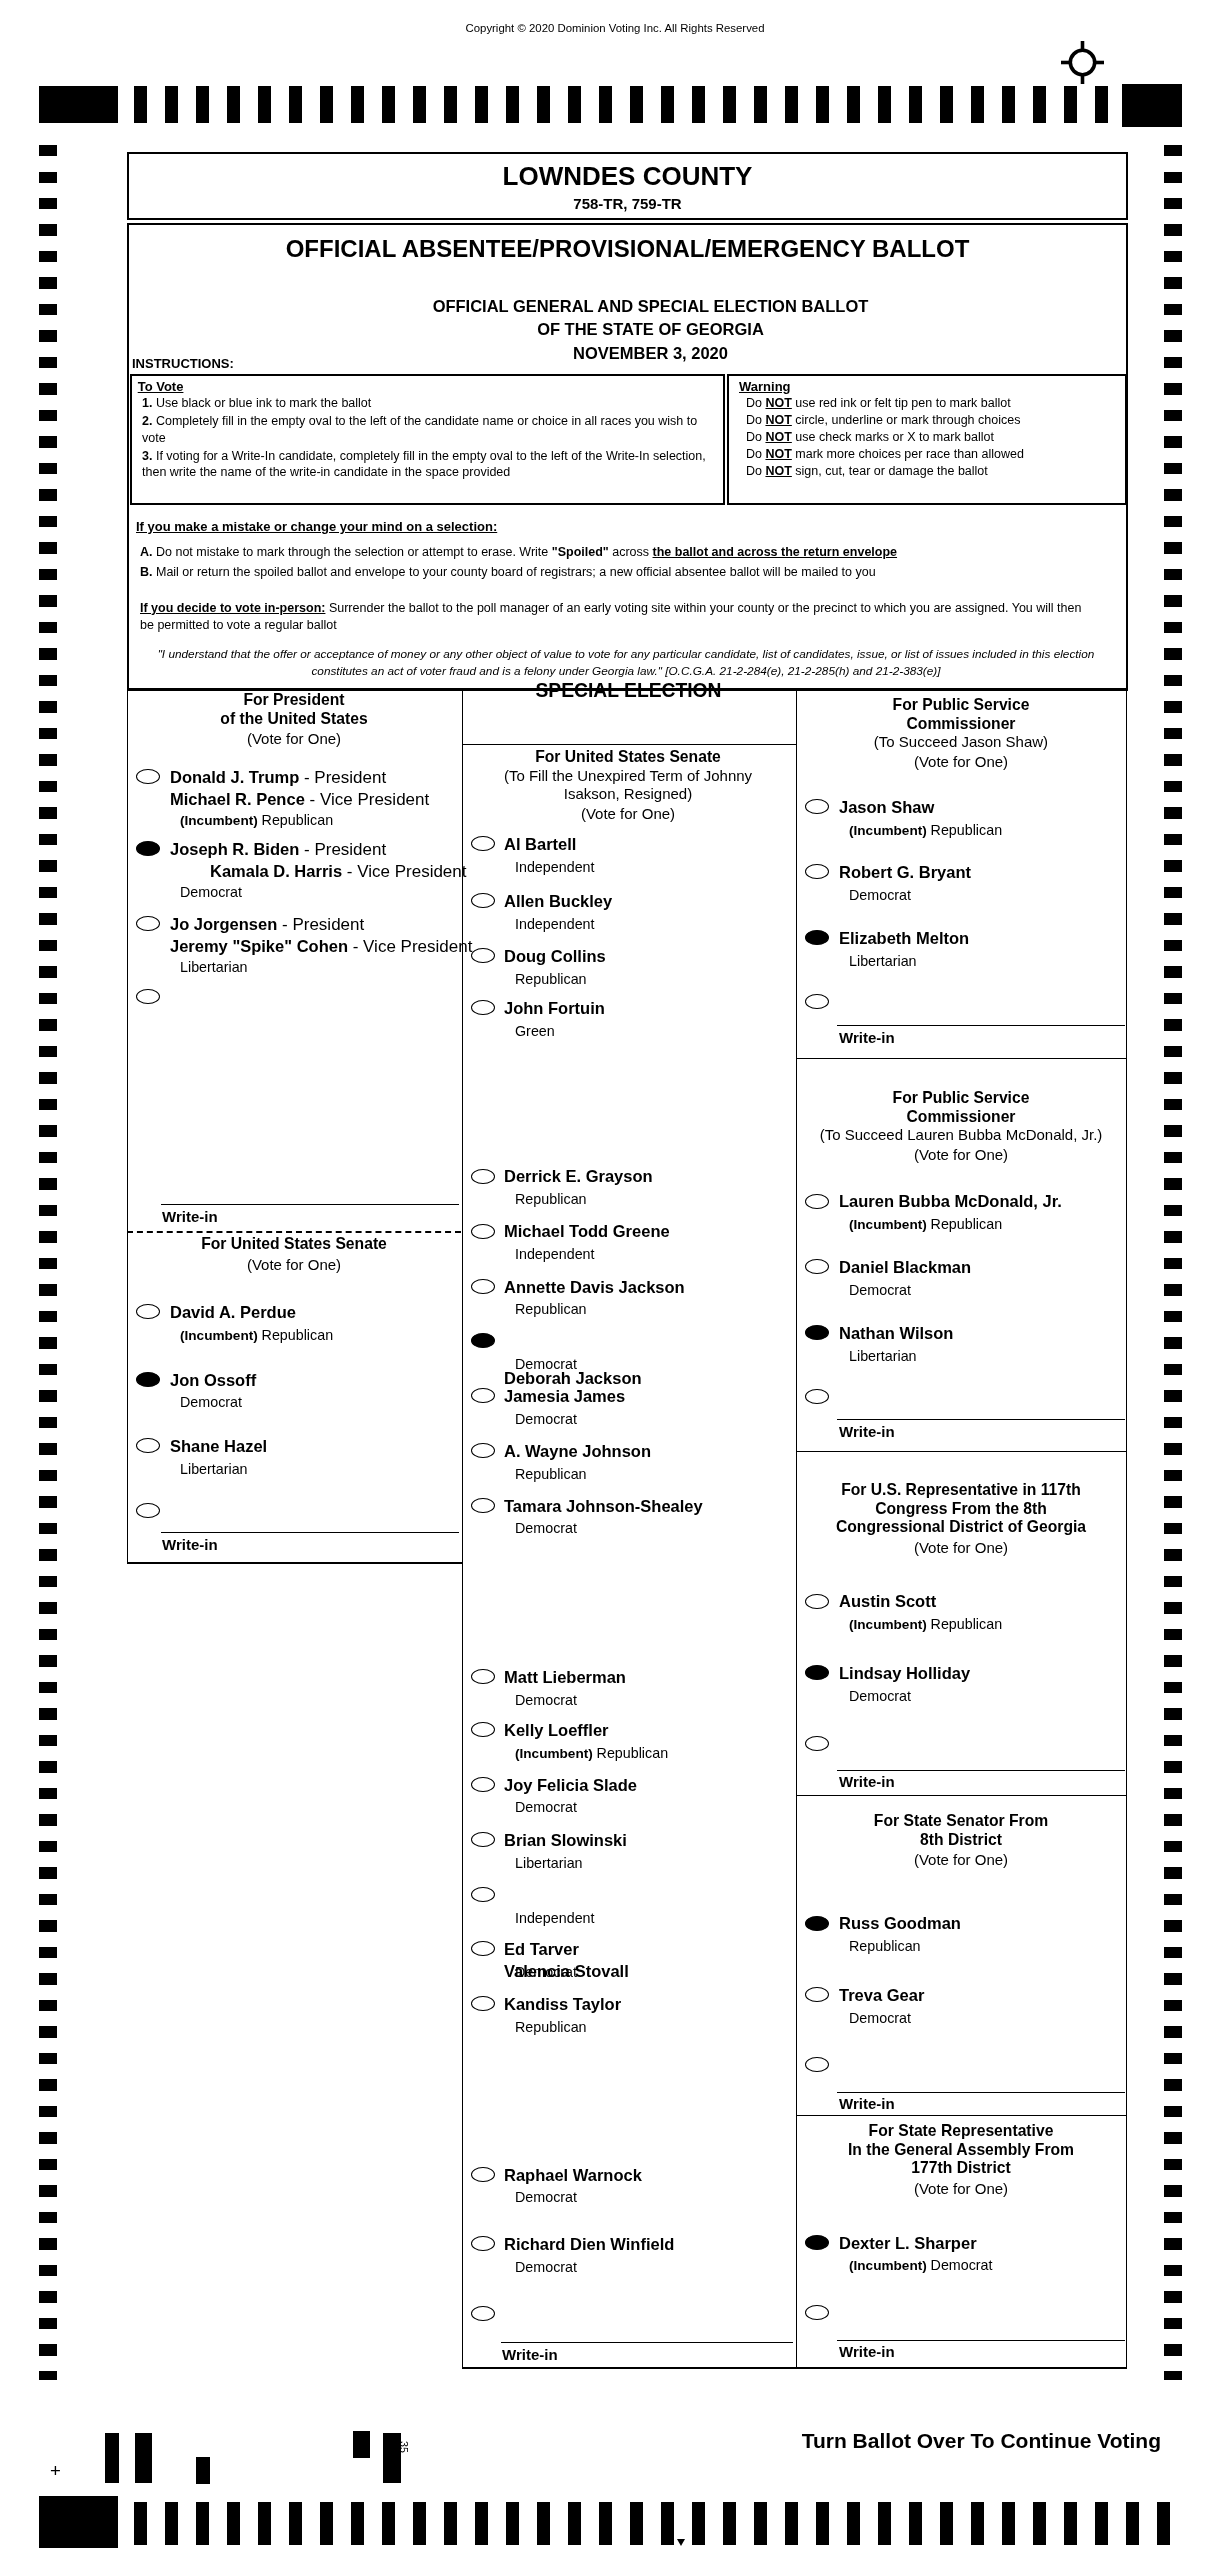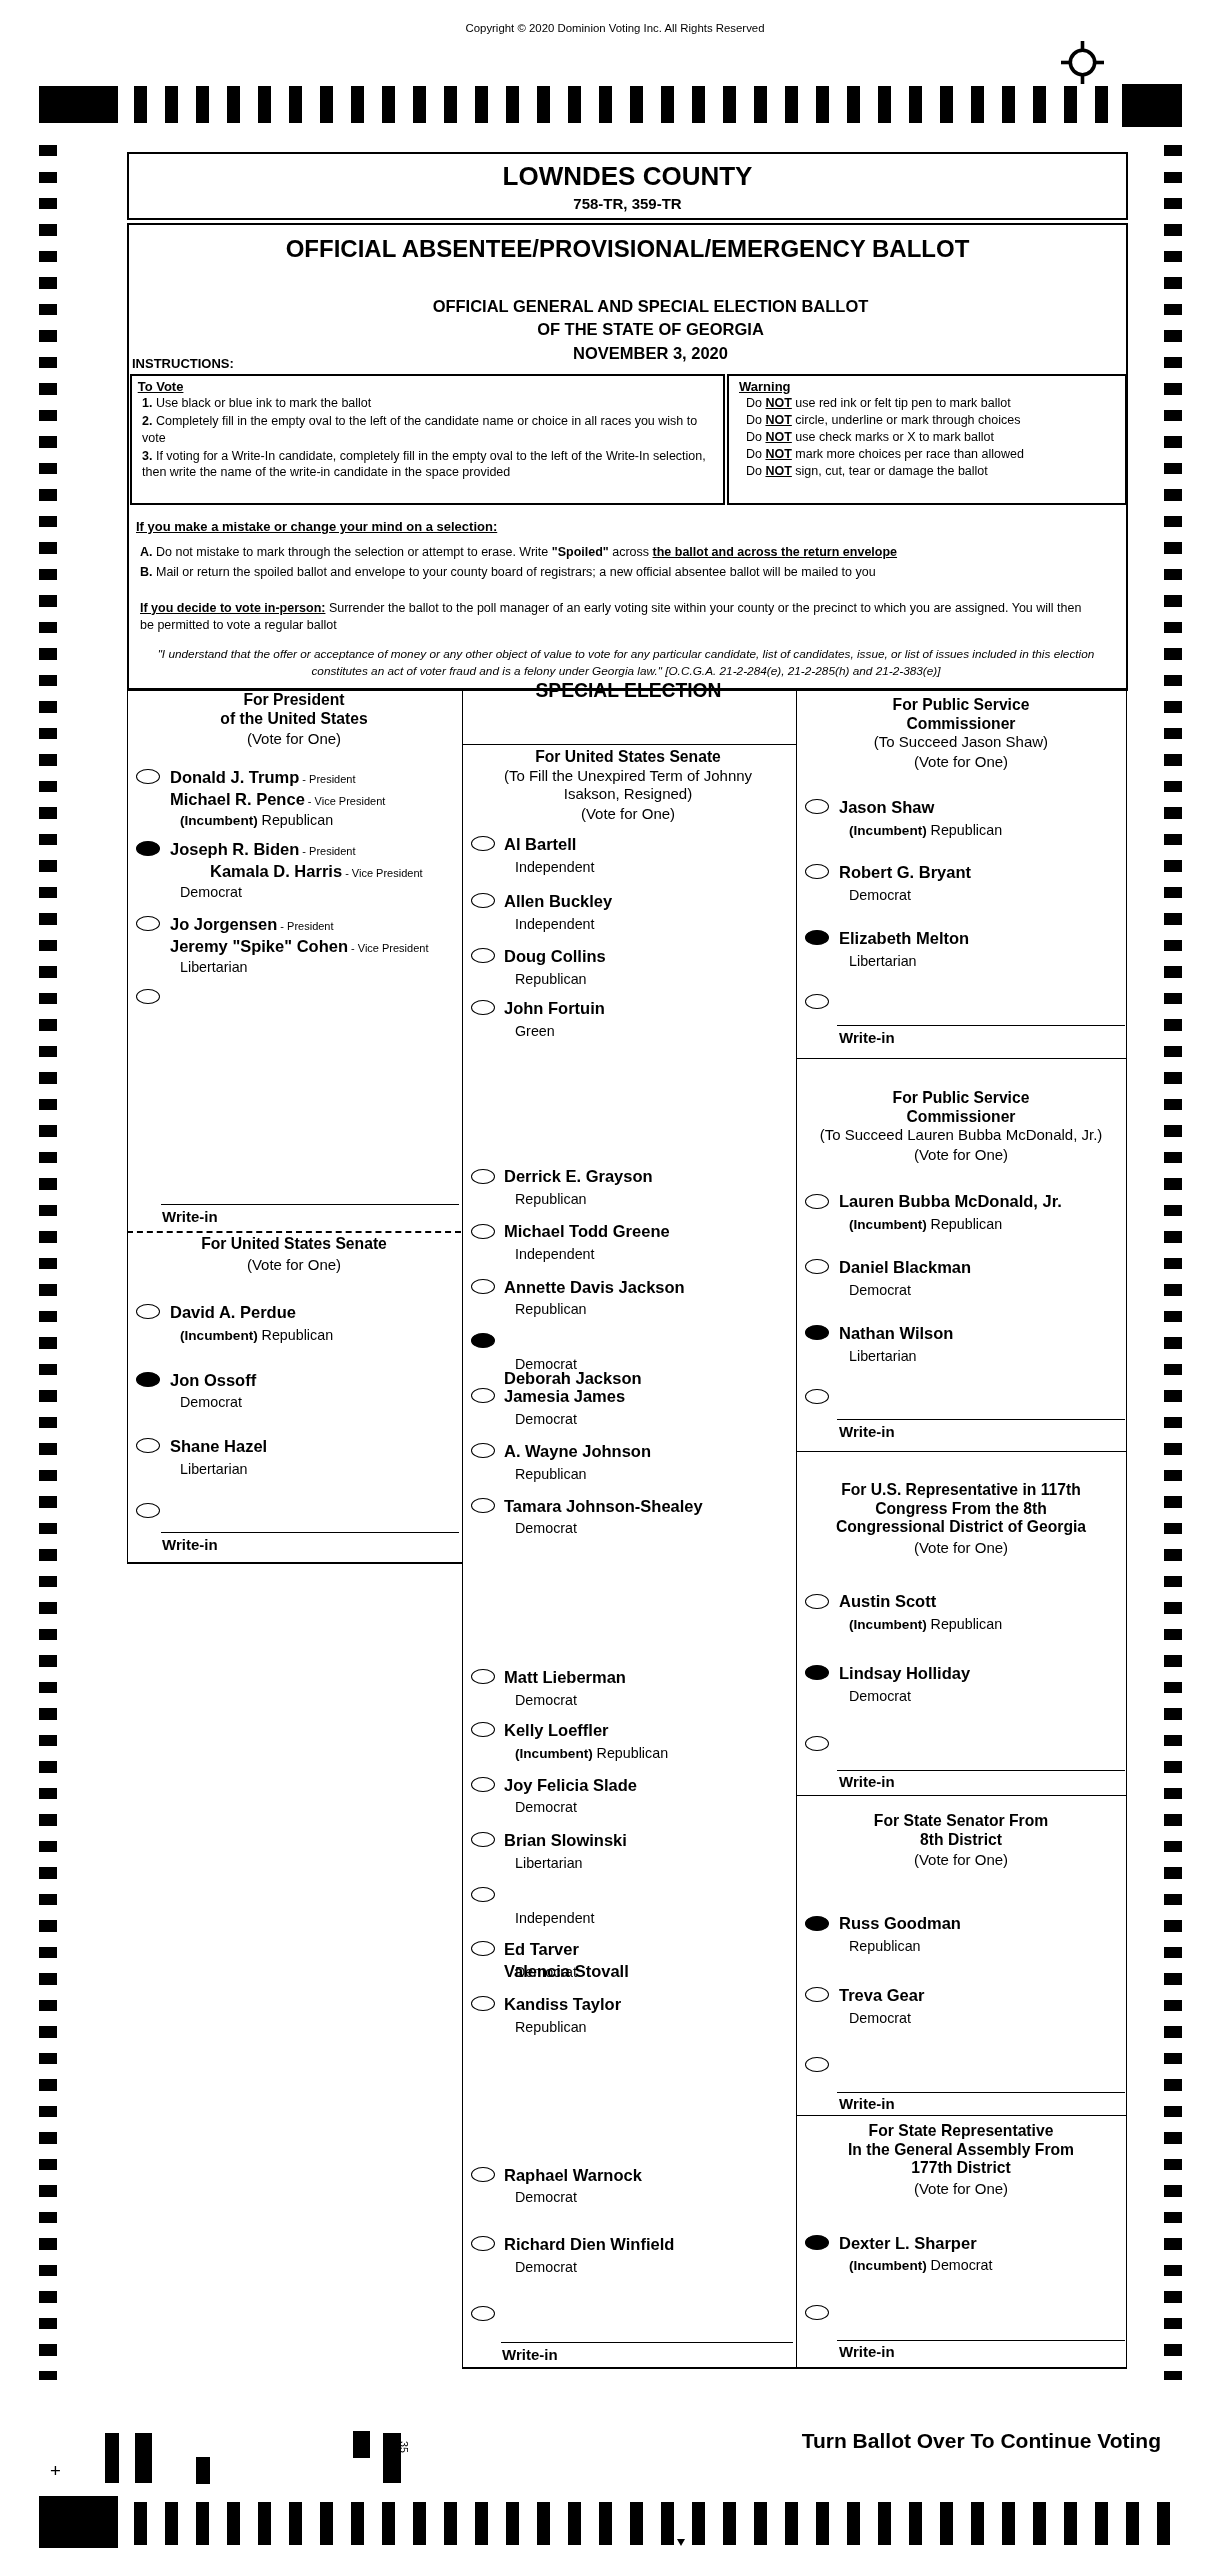--- a/index.html
+++ b/index.html
@@ -31,21 +31,21 @@
   .vline{position:absolute;width:1.4px;background:#000;}
   .hline{position:absolute;height:1.4px;background:#000;}
   .hline3{position:absolute;height:2.1px;background:#000;}
   .dash{position:absolute;border-top:2.1px dashed #000;height:0;}
   .ct-title{font-size:15.7px;font-weight:bold;line-height:18.6px;}
   .ct-sub{font-size:15px;line-height:18px;}
   .ct-vote{font-size:15px;line-height:18px;margin-top:2.1px;}
   .oval{position:absolute;width:23.6px;height:15px;border:1.8px solid #000;border-radius:50%;background:#fff;box-sizing:border-box;}
   .oval.filled{background:#000;border-color:#000;}
   .cname{font-size:16.5px;font-weight:bold;}
-  .crole{font-size:11px;font-weight:normal;}
+  .crole{font-size:17px;font-weight:normal;}
   .cline{position:absolute;line-height:20px;white-space:nowrap;}
   .cparty{font-size:14.3px;}
   .inc{font-size:13.6px;font-weight:bold;}
   .wlabel{position:absolute;font-size:15px;font-weight:bold;}
   .wline{position:absolute;height:1.4px;background:#000;}
   #banner{position:absolute;left:463px;top:664px;width:331px;height:55px;}
   #banner div{padding-top:15.7px;text-align:center;font-size:19.3px;font-weight:bold;}
   #copyright{position:absolute;left:286px;top:21.5px;width:658px;text-align:center;font-size:11.4px;}
   #turn-text{position:absolute;top:2429px;right:63px;font-size:21px;font-weight:bold;}
   
@@ -83,21 +83,21 @@
   <div class="blk" style="left:135px;top:2433px;width:16.5px;height:50px;"></div>
   <div class="blk" style="left:196px;top:2457px;width:13.6px;height:26.5px;"></div>
   <div class="blk" style="left:353px;top:2431px;width:16.5px;height:26.5px;"></div>
   <div class="blk" style="left:383px;top:2433px;width:18px;height:50px;"></div>
   <div id="stub35">35</div>
   <div id="plus-bl">+</div>
   <div id="down-arrow"></div>
 
   <div id="county-box">
     <div class="ctr" id="county-name">LOWNDES COUNTY</div>
-    <div class="ctr" id="precinct">758-TR, 359-TR</div>
+    <div class="ctr" id="precinct">758-TR, 759-TR</div>
   </div>
 
   <div id="main-box">
     <div class="ctr" id="ballot-type">OFFICIAL ABSENTEE/PROVISIONAL/EMERGENCY BALLOT</div>
     <div class="ctr" id="gen-wrap">
       <div class="gen-line">OFFICIAL GENERAL AND SPECIAL ELECTION BALLOT</div>
       <div class="gen-line">OF THE STATE OF GEORGIA</div>
       <div class="gen-line">NOVEMBER 3, 2020</div>
     </div>
   </div>

